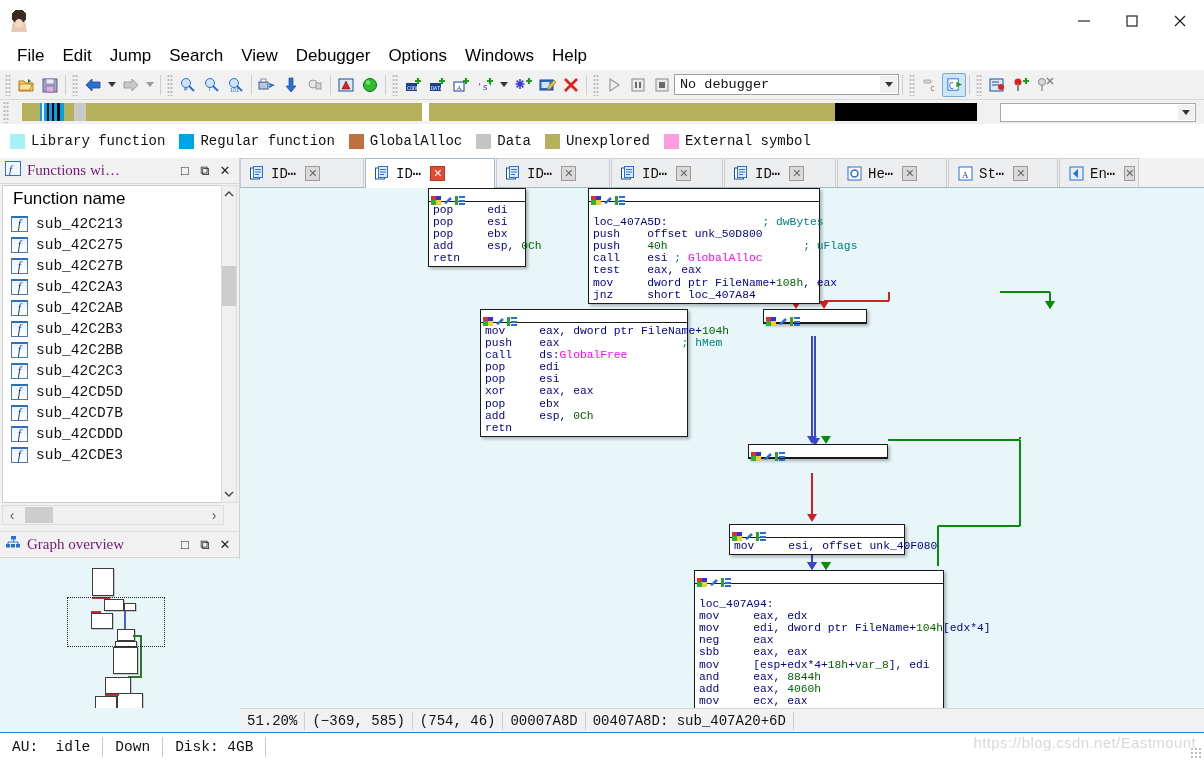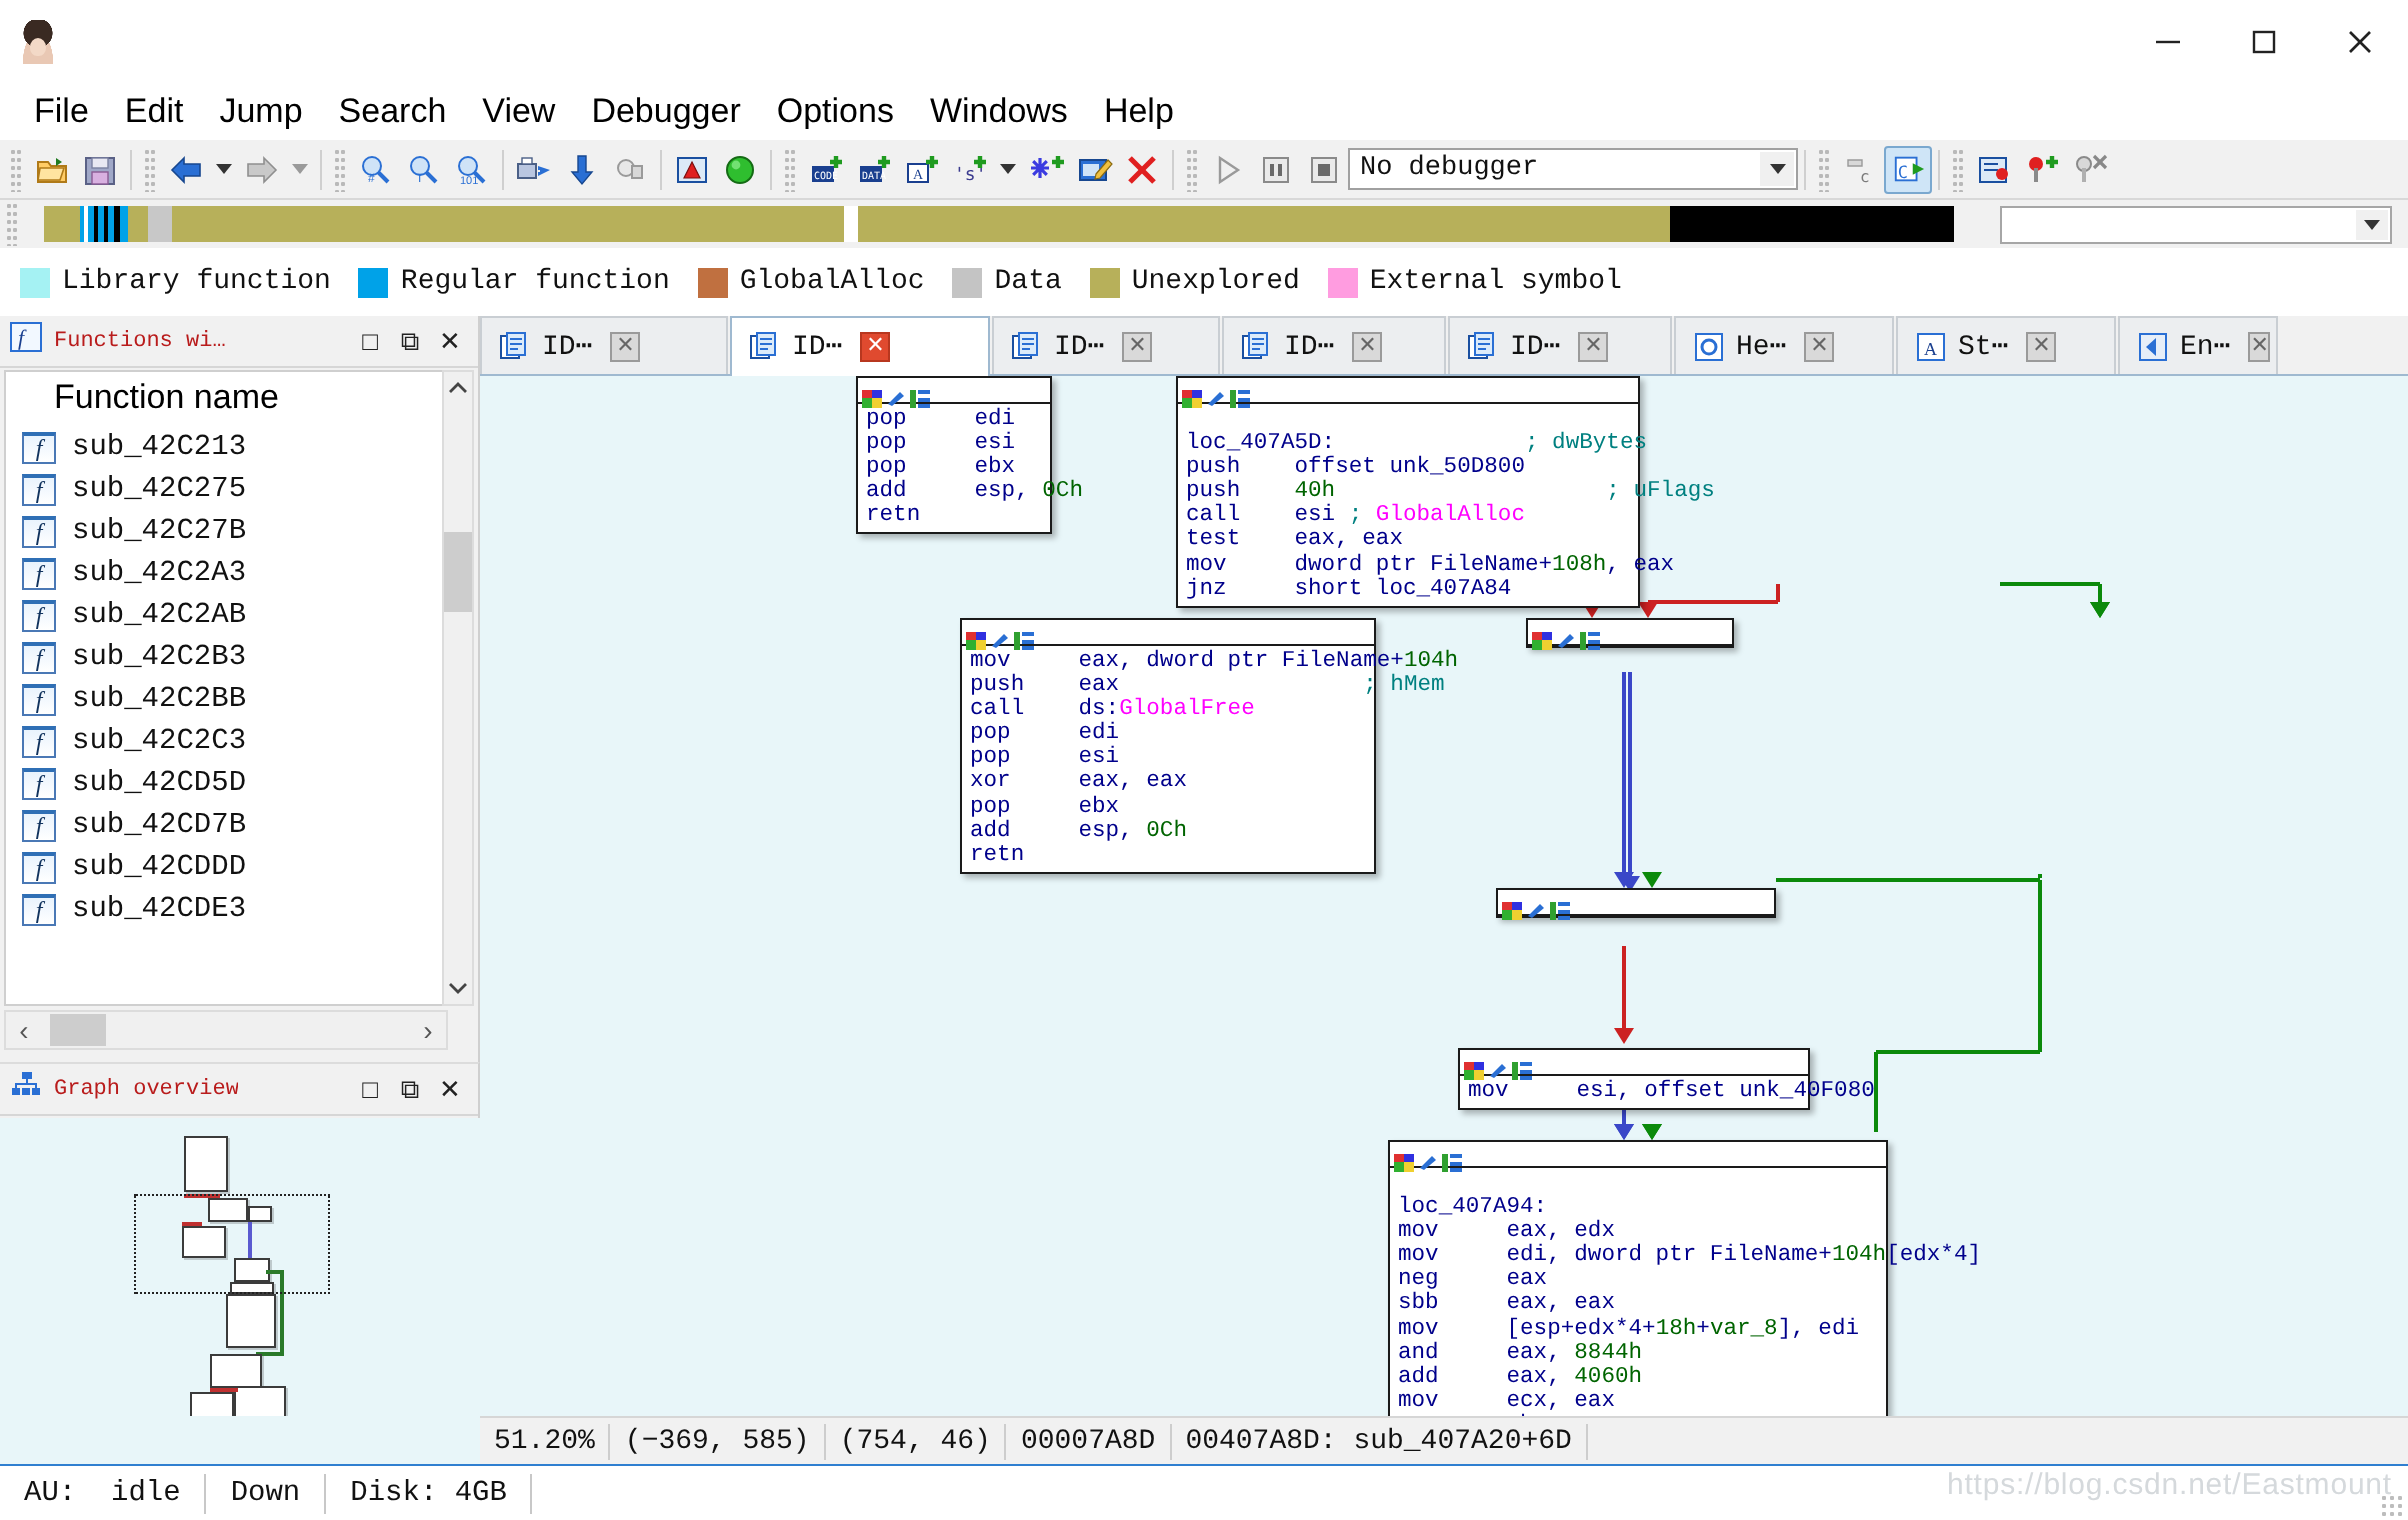--- a/index.html
+++ b/index.html
@@ -122,34 +122,34 @@
   
   .fnwin {
     position: absolute; left: 0; top: 158px; width: 240px; height: 373px;
     background: #f1f1f1; border-right: 1px solid #cfcfcf;
   }
   .dockhdr {
     height: 26px; background: #f1f1f1; display: flex; align-items: center;
     padding-left: 5px; border-bottom: 1px solid #d6d6d6;
   }
   .dockhdr .ttl {
-    font-family: Liberation Mono, monospace; font-size: 11px; color: #b91c1c;
+    font-family: Liberation Serif, serif; font-size: 15px; color: #701a75;
     margin-left: 6px; white-space: nowrap; overflow: hidden;
   }
   .dock-ctrls { margin-left: auto; display: flex; align-items: center; padding-right: 4px; }
   .dock-btn {
     width: 20px; height: 20px; display: flex; align-items: center; justify-content: center;
     color: #222; font-size: 13px;
   }
   .fn-body {
     position: absolute; left: 2px; top: 27px; width: 222px; height: 318px;
     background: #ffffff; border: 1px solid #cfcfcf; overflow: hidden;
   }
   .fn-colhdr {
-    font-size: 17px; color: #000; padding: 3px 0 4px 24px; background: #ffffff;
+    font-size: 17px; color: #000; padding: 3px 0 4px 10px; background: #ffffff;
   }
   .fn-row { display: flex; align-items: center; height: 21px; padding-left: 8px; }
   .fn-ico {
     width: 17px; height: 16px; margin-right: 8px; position: relative;
     background: linear-gradient(#e9f3fd, #ffffff);
     border: 1px solid #4a78b5; border-top: 2px solid #2f6fb5;
     display: flex; align-items: center; justify-content: center;
     font-family: "Liberation Serif", serif; font-style: italic; font-size: 12px; color: #11335e;
   }
   .fn-name {

